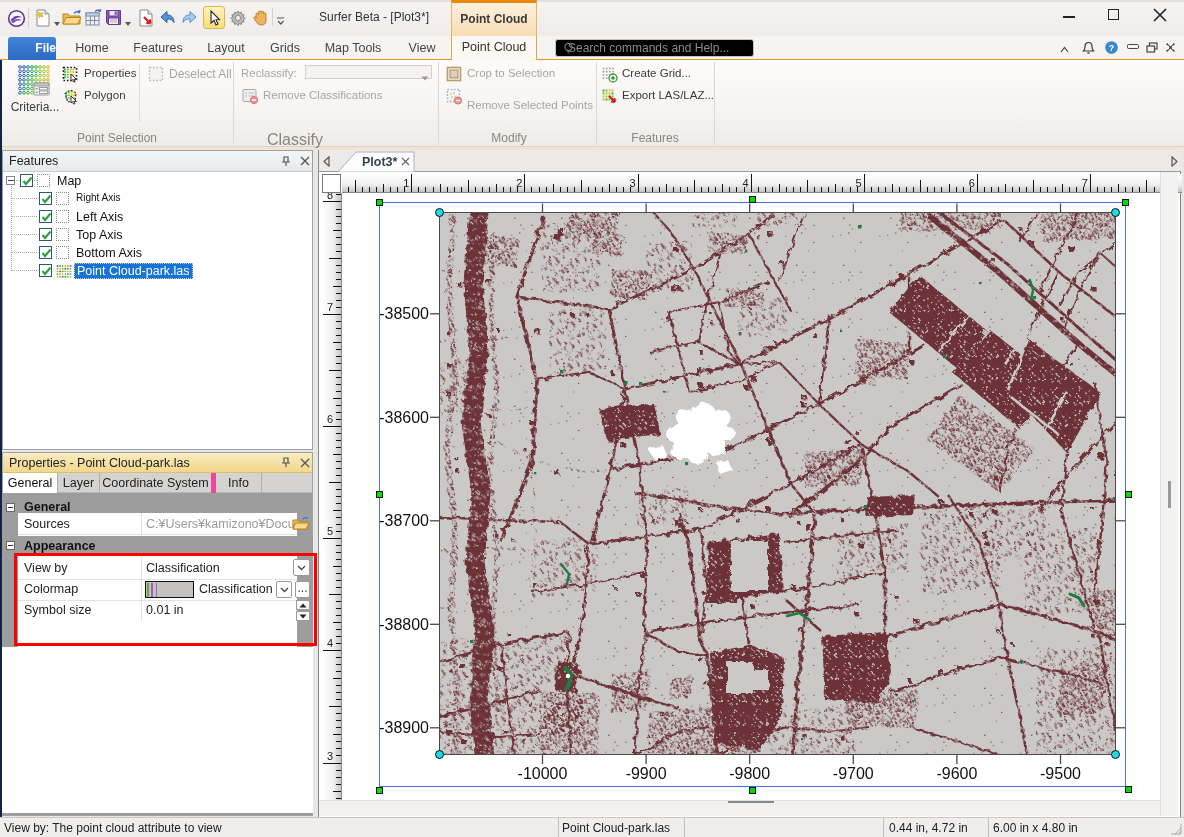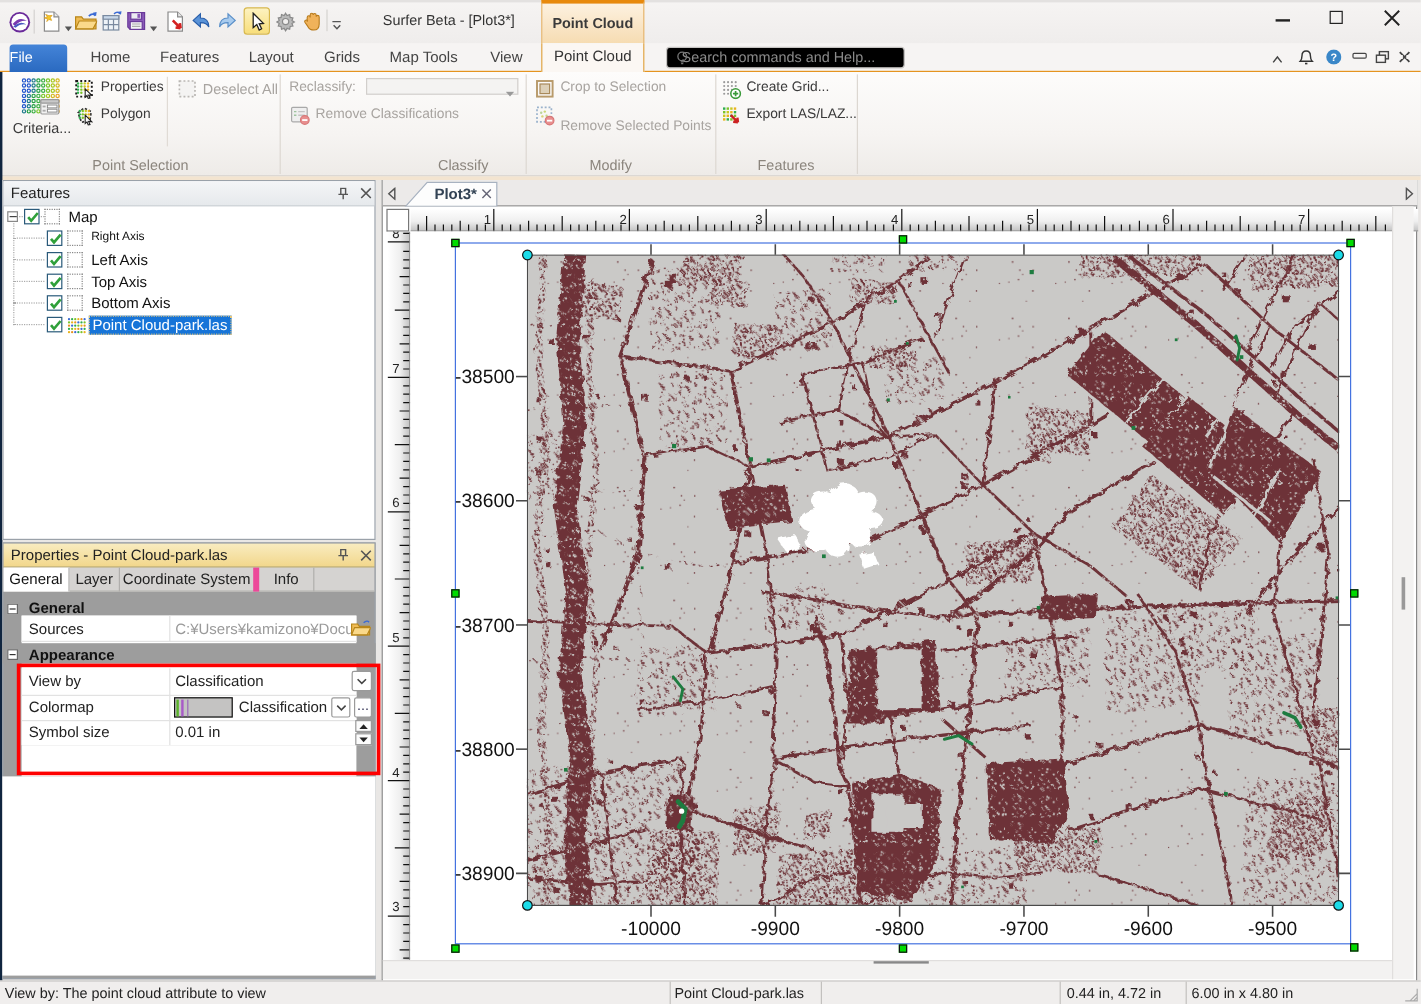--- a/index.html
+++ b/index.html
@@ -83,21 +83,21 @@
     </svg></div>
 <div class="abs" style="left:319px;top:10px;width:160px;font-size:12px;color:#333">Surfer Beta - [Plot3*]</div>
 <div class="abs" style="left:1063px;top:16px;width:12px;height:2px;background:#222"></div>
 <div class="abs" style="left:1108px;top:9px;width:11px;height:11px;border:1.5px solid #222"></div>
 <div class="abs" style="left:1153px;top:8px"><svg width="14" height="14" viewBox="0 0 14 14" style="">
       <path d="M1,1 L13,13 M13,1 L1,13" stroke="#222" stroke-width="1.6"></path>
     </svg></div>
 <div class="abs" style="left:451px;top:0;width:86px;height:36px;border-top:3px solid #e8890c;background:linear-gradient(#fdf1e0,#f6dcb2);border-left:1px solid #e8b468;border-right:1px solid #e8b468;text-align:center;line-height:33px;font-weight:bold;color:#3a3a3a">Point Cloud</div>
 <div class="abs" style="left:0;top:36px;width:1184px;height:24px;background:#f6f4f3"></div>
 <div class="abs" style="left:0;top:59px;width:1184px;height:1px;background:#e5941f"></div>
-<div class="abs" style="left:8px;top:37px;width:48px;height:35px;background:linear-gradient(#4484d8,#1d5cb4);border-radius:3px 3px 0 0;color:#fff;text-align:left;line-height:23px;font-weight:normal">File</div>
+<div class="abs" style="left:8px;top:37px;width:48px;height:35px;background:linear-gradient(#4484d8,#1d5cb4);border-radius:3px 3px 0 0;color:#fff;text-align:right;line-height:23px;font-weight:bold">File</div>
 <div class="abs" style="left:47px;top:37px;width:90px;height:23px;text-align:center;line-height:23px;color:#444;font-size:12.5px">Home</div>
 <div class="abs" style="left:113px;top:37px;width:90px;height:23px;text-align:center;line-height:23px;color:#444;font-size:12.5px">Features</div>
 <div class="abs" style="left:181px;top:37px;width:90px;height:23px;text-align:center;line-height:23px;color:#444;font-size:12.5px">Layout</div>
 <div class="abs" style="left:240px;top:37px;width:90px;height:23px;text-align:center;line-height:23px;color:#444;font-size:12.5px">Grids</div>
 <div class="abs" style="left:308px;top:37px;width:90px;height:23px;text-align:center;line-height:23px;color:#444;font-size:12.5px">Map Tools</div>
 <div class="abs" style="left:377px;top:37px;width:90px;height:23px;text-align:center;line-height:23px;color:#444;font-size:12.5px">View</div>
 <div class="abs" style="left:451px;top:36px;width:86px;height:24px;background:#fbf7f3;border-left:1px solid #e0a545;border-right:1px solid #e0a545;text-align:center;line-height:23px;color:#333;font-size:12.5px">Point Cloud</div>
 <div class="abs" style="left:555px;top:39px;width:199px;height:18px;background:#000000;border:1px solid #c6c4c2;border-radius:3px;color:#8a8a8a;font-size:12px;line-height:17px;padding-left:12px">Search commands and Help...</div>
 <div class="abs" style="left:563px;top:42px"><svg width="11" height="13" viewBox="0 0 11 13" style="">
       <circle cx="5.5" cy="5" r="3.6" fill="none" stroke="#777" stroke-width="1.1"></circle>
@@ -125,21 +125,21 @@
       <path d="M1,4.5 h3 M7,4.5 h3 M1,6.5 h3 M7,6.5 h3" stroke="#f6f4f3" stroke-width="1.4"></path>
     </svg></div>
 <div class="abs" style="left:0;top:60px;width:1184px;height:87px;background:linear-gradient(#fdfcfb 0%,#f6f4f2 60%,#eeebe8 100%);border-bottom:1px solid #d8d3ce"></div>
 <div class="abs" style="left:0;top:147px;width:1184px;height:3px;background:#f3e4d0"></div>
 <div class="abs" style="left:0;top:60px;width:2px;height:757px;background:#10253f"></div>
 <div class="abs" style="left:233px;top:62px;width:1px;height:83px;background:#dcd7d1"></div>
 <div class="abs" style="left:438px;top:62px;width:1px;height:83px;background:#dcd7d1"></div>
 <div class="abs" style="left:596px;top:62px;width:1px;height:83px;background:#dcd7d1"></div>
 <div class="abs" style="left:714px;top:62px;width:1px;height:83px;background:#dcd7d1"></div>
 <div class="abs" style="left:47px;top:131px;width:140px;text-align:center;color:#8b857d;font-size:12px">Point Selection</div>
-<div class="abs" style="left:267px;top:131px;width:140px;text-align:right;color:#8b857d;font-size:12px">Classify</div>
+<div class="abs" style="left:267px;top:131px;width:140px;text-align:left;color:#8b857d;font-size:16px">Classify</div>
 <div class="abs" style="left:439px;top:131px;width:140px;text-align:center;color:#8b857d;font-size:12px">Modify</div>
 <div class="abs" style="left:585px;top:131px;width:140px;text-align:center;color:#8b857d;font-size:12px">Features</div>
 <div class="abs" style="left:17px;top:64px"><svg width="33" height="32" viewBox="0 0 33 32" style="">
       <circle cx="3" cy="3.0" r="1.35" fill="none" stroke="#2255cc" stroke-width="1"></circle>
       <circle cx="7" cy="3.0" r="1.35" fill="none" stroke="#2255cc" stroke-width="1"></circle>
       <circle cx="11" cy="3.0" r="1.35" fill="none" stroke="#1d7a8a" stroke-width="1"></circle>
       <circle cx="15" cy="3.0" r="1.35" fill="none" stroke="#23a043" stroke-width="1"></circle>
       <circle cx="19" cy="3.0" r="1.35" fill="none" stroke="#3cb043" stroke-width="1"></circle>
       <circle cx="23" cy="3.0" r="1.35" fill="none" stroke="#7ac629" stroke-width="1"></circle>
       <circle cx="27" cy="3.0" r="1.35" fill="none" stroke="#a8c81e" stroke-width="1"></circle>

